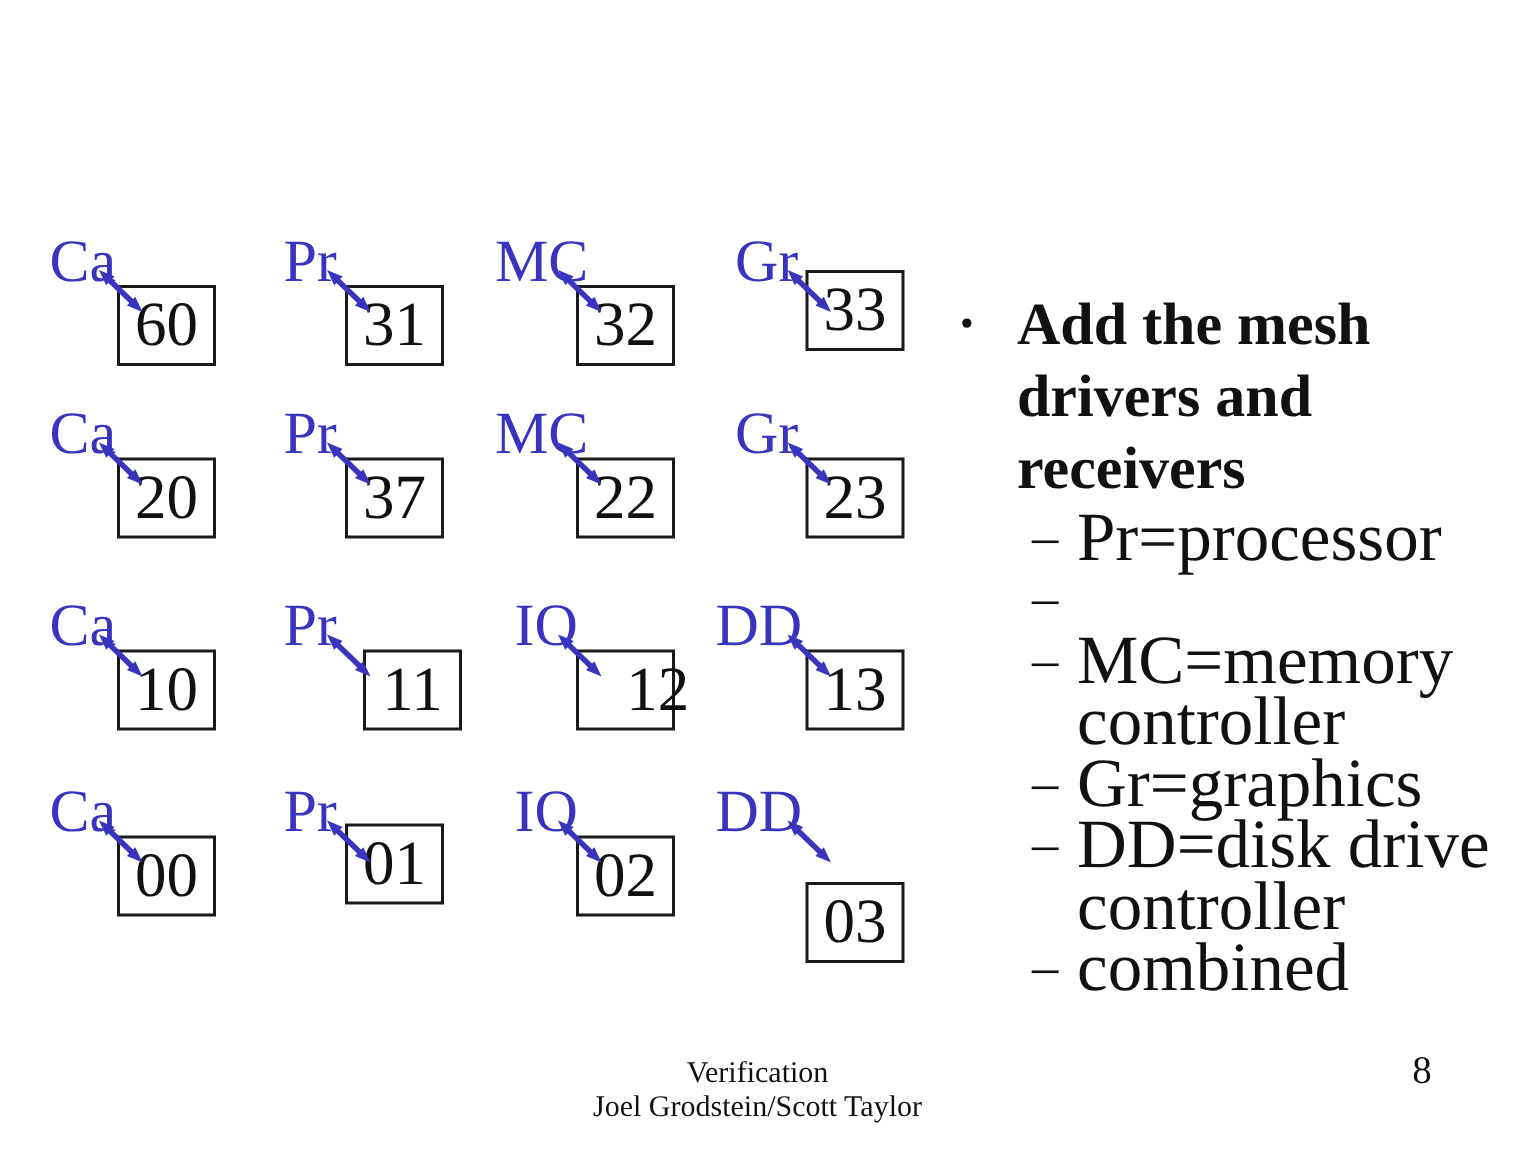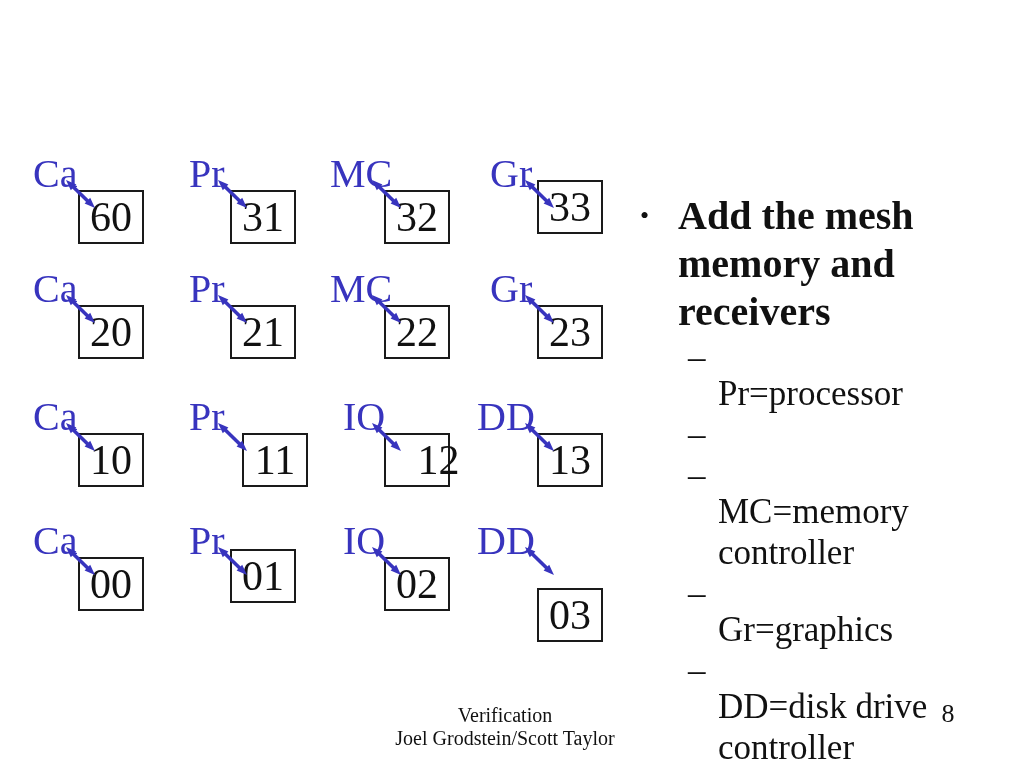--- a/index.html
+++ b/index.html
@@ -23,21 +23,21 @@
   
   .bullets{position:absolute;left:640px;top:192px;width:384px;}
   .bullet-main{display:flex;}
   .bullet-main .marker{
     flex:0 0 38px;font-size:26px;line-height:48px;color:#111111;
   }
   .bullet-main .lines{font-size:40px;line-height:48px;font-weight:bold;}
   .bullet-subs{margin:1px 0 0 48px;}
   .bullet-sub{display:flex;}
   .bullet-sub .marker{flex:0 0 30px;font-size:35px;line-height:41px;}
-  .bullet-sub .lines{font-size:35px;line-height:41px;margin-top:36px;}
+  .bullet-sub .lines{font-size:46px;line-height:41px;}
   
   .footer{
     position:absolute;left:355px;top:704px;width:300px;text-align:center;
     font-size:20px;line-height:23px;color:#111111;
   }
   .page-number{
     position:absolute;left:934px;top:701px;width:28px;text-align:center;
     font-size:26px;line-height:26px;color:#111111;
   }
 </style>
@@ -85,21 +85,21 @@
       <div class="mesh-box" style="left: 78px; top: 305px;">
         <span class="mesh-value">20</span>
       </div>
       <div class="mesh-label" style="left: 33px; top: 269px;">Ca</div>
       <svg class="mesh-arrow" viewBox="0 0 48 48" style="left: 58px; top: 291px;">
         <line x1="13" y1="8.8" x2="32" y2="27.2" stroke="#3834be" stroke-width="3.6"></line>
         <polygon points="37,32 26.6,27.6 32.2,21.8" fill="#3834be"></polygon>
         <polygon points="8,4 12.8,14.2 18.4,8.4" fill="#3834be"></polygon>
       </svg>
       <div class="mesh-box" style="left: 230px; top: 305px;">
-        <span class="mesh-value">21</span>
+        <span class="mesh-value">37</span>
       </div>
       <div class="mesh-label" style="left: 189px; top: 269px;">Pr</div>
       <svg class="mesh-arrow" viewBox="0 0 48 48" style="left: 210px; top: 291px;">
         <line x1="13" y1="8.8" x2="32" y2="27.2" stroke="#3834be" stroke-width="3.6"></line>
         <polygon points="37,32 26.6,27.6 32.2,21.8" fill="#3834be"></polygon>
         <polygon points="8,4 12.8,14.2 18.4,8.4" fill="#3834be"></polygon>
       </svg>
       <div class="mesh-box" style="left: 384px; top: 305px;">
         <span class="mesh-value">22</span>
       </div>
@@ -189,21 +189,21 @@
         <line x1="13" y1="8.8" x2="32" y2="27.2" stroke="#3834be" stroke-width="3.6"></line>
         <polygon points="37,32 26.6,27.6 32.2,21.8" fill="#3834be"></polygon>
         <polygon points="8,4 12.8,14.2 18.4,8.4" fill="#3834be"></polygon>
       </svg>
     </div>
   <div class="bullets" id="bullets">
       <div class="bullet-main">
         <span class="marker">•</span>
         <div class="lines">
           <div>Add the mesh</div>
-          <div>memory and</div>
+          <div>drivers and</div>
           <div>receivers</div>
         </div>
       </div>
       <div class="bullet-subs">
         <div class="bullet-sub">
           <span class="marker">–</span>
           <div class="lines">
             <div>Pr=processor</div>
           </div>
         </div>

